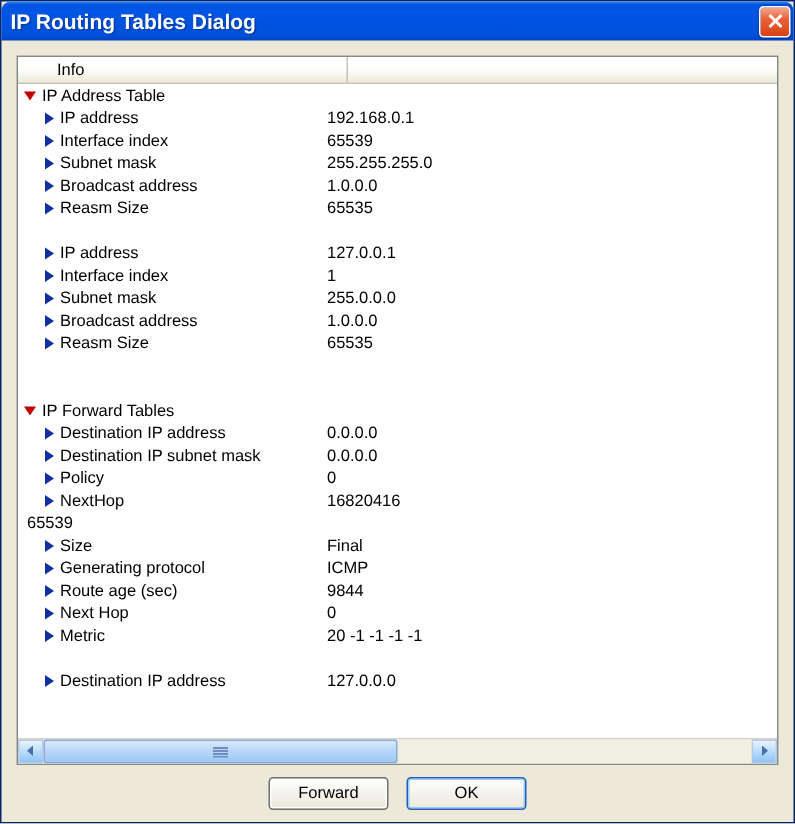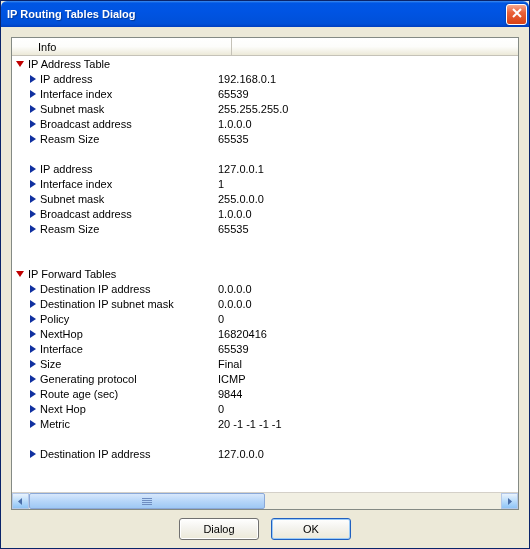--- a/index.html
+++ b/index.html
@@ -17,21 +17,21 @@
     background: #ece9d8;
     display: flex; flex-direction: column;
   }
   .titlebar {
     height: 26px;
     background: linear-gradient(to bottom, #3c8cf0 0%, #0056e4 8%, #0054e3 40%, #0050d8 88%, #003fbf 100%);
     display: flex; align-items: center;
     padding: 0 2px 0 6px;
     color: #fff;
     font-weight: bold;
-    font-size: 11px;
+    font-size: 14px;
     text-shadow: 1px 1px 1px rgba(0,0,0,0.3);
     border-radius: 6px 6px 0 0;
   }
   .titlebar .title { flex: 1; }
   .closebtn {
     width: 21px; height: 21px;
     background: linear-gradient(to bottom, #f5a78e 0%, #e9623a 40%, #d94214 100%);
     border: 1px solid #fff;
     border-radius: 3px;
     display: flex; align-items: center; justify-content: center;
@@ -293,24 +293,20 @@
             <div class="cell-data">0</div>
           </div>
           <div class="row">
             <div class="cell-info indent-2">
               <span class="tri leaf"></span>
               <span>NextHop</span>
             </div>
             <div class="cell-data">16820416</div>
           </div>
           <div class="row">
-            <div class="cell-info indent-2">
-              <span class="tri leaf"></span>
-              <span>Interface</span>
-            </div>
             <div class="cell-data">65539</div>
           </div>
           <div class="row">
             <div class="cell-info indent-2">
               <span class="tri leaf"></span>
               <span>Size</span>
             </div>
             <div class="cell-data">Final</div>
           </div>
           <div class="row">
@@ -367,17 +363,17 @@
           <span>
             <svg viewBox="0 0 7 7">
                 <path d="M2 0 L6 3.5 L2 7 Z" fill="#4a6ea9"></path>
               </svg>
           </span>
         </div>
       </div>
     </div>
 
     <div class="buttons">
-      <button class="btn">Dialog</button>
+      <button class="btn">Forward</button>
       <button class="btn default">OK</button>
     </div>
   </div>
 </div>
 
 </body></html>

